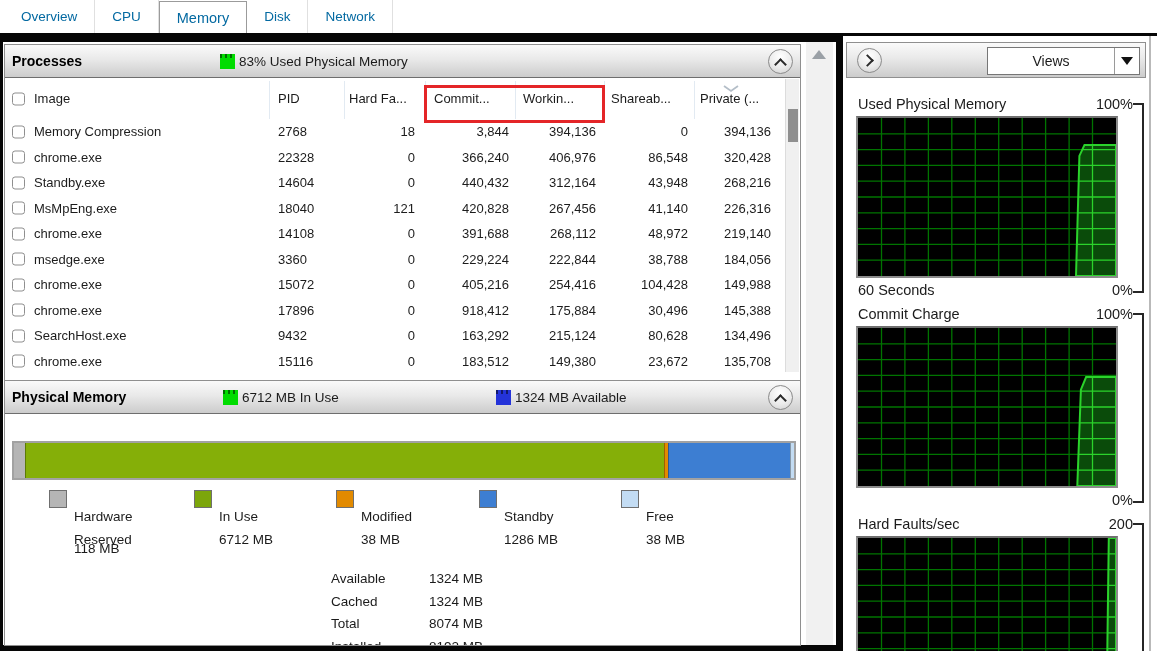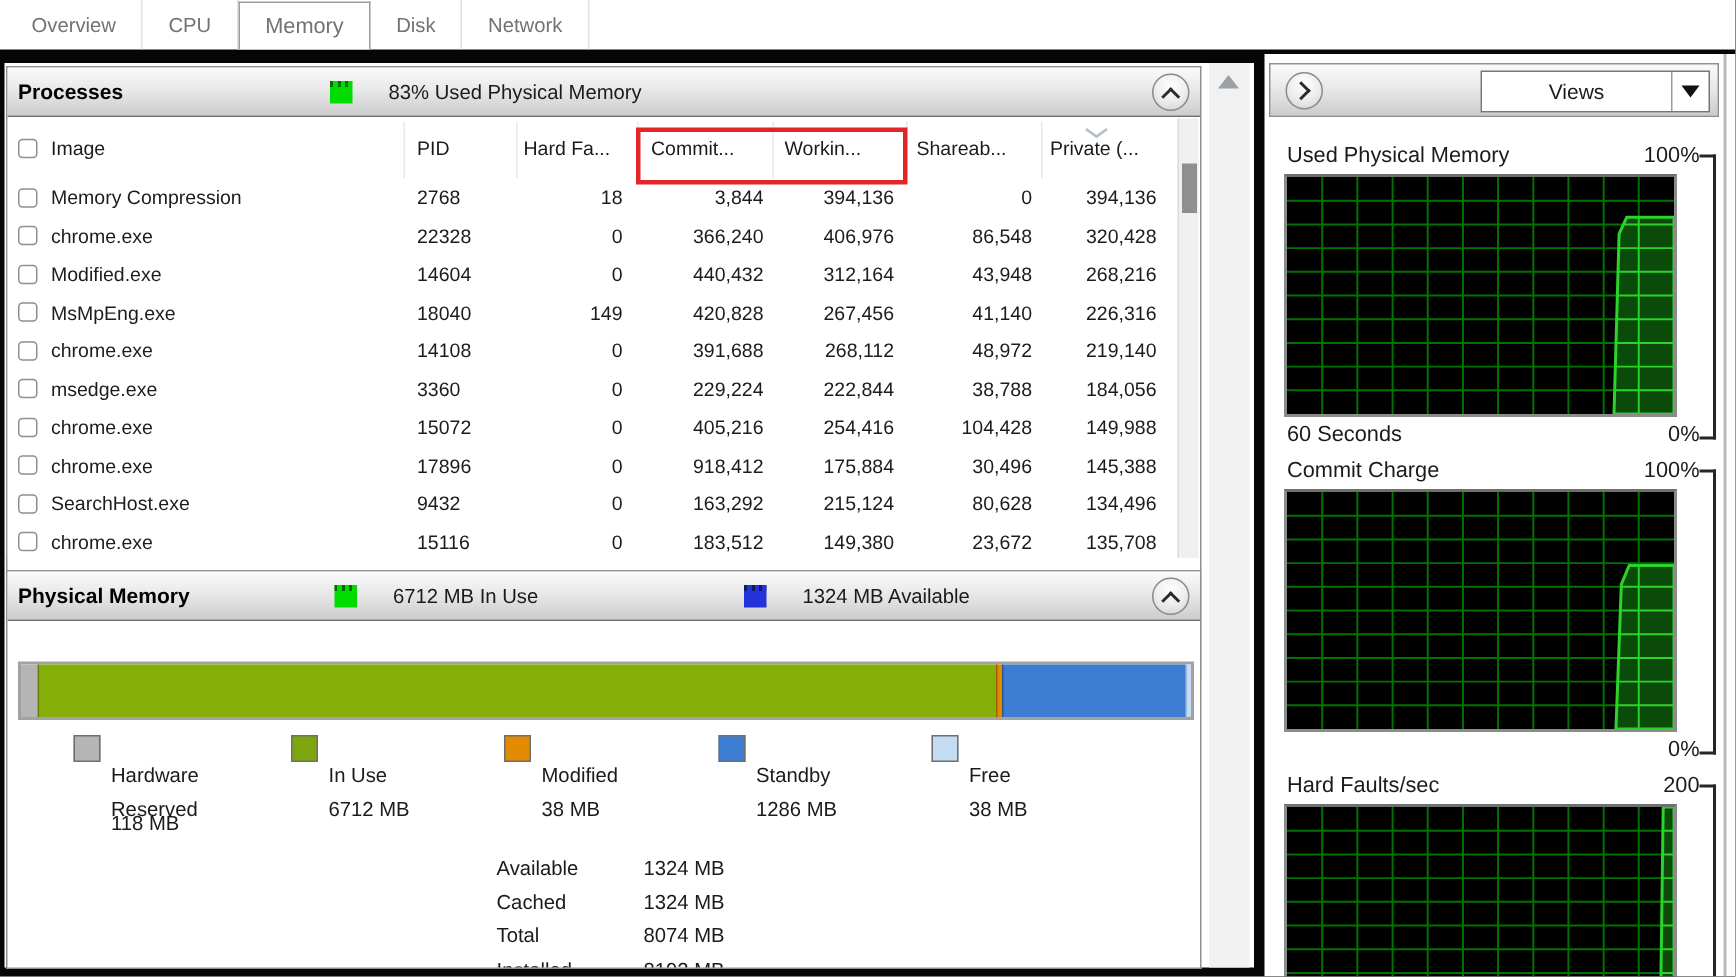--- a/index.html
+++ b/index.html
@@ -3,37 +3,37 @@
 <meta charset="utf-8">
 <style>
   * { box-sizing: border-box; margin: 0; padding: 0; }
   body { background: #444; font-family: "Liberation Sans", sans-serif; }
   #app { position: relative; width: 1157px; height: 651px; background: #060606; overflow: hidden;
          font-family: "Liberation Sans", sans-serif; color: #1b1b1b; }
 
   
   .tabbar { position: absolute; left: 0; top: 0; width: 1157px; height: 33px; background: #fff;
             display: flex; align-items: stretch; padding-left: 4px; }
-  .tab { display: flex; align-items: center; padding: 0 17px; font-size: 13.5px; color: #737373;
+  .tab { display: flex; align-items: center; padding: 0 17px; font-size: 13.5px; color: #0369a1;
          border-right: 1px solid #e0e0e0; cursor: default; }
   .tab.active { border: 1px solid #9b9b9b; border-bottom: none; background: #fff; font-size: 14.5px;
                 margin-top: 1px; z-index: 2; }
 
   .left-white { position: absolute; left: 3px; top: 42px; width: 833px; height: 603px; background: #fff; }
 
   
   .panel { position: absolute; background: #fff; border: 1px solid #8f8f8f; overflow: hidden; }
   #processes-panel { left: 1px; top: 2px; width: 797px; height: 409px; }
   #physmem-panel   { left: 1px; top: 338px; width: 797px; height: 266px; }
 
   .panel-header { position: relative; height: 33px;
       background: linear-gradient(#fafafa, #e9e9e9 45%, #cccccc);
       border-bottom: 1px solid #6e6e6e; display: flex; align-items: center; }
   .panel-title { font-weight: bold; font-size: 14px; color: #000; padding-left: 7px; }
-  .hdr-status { position: absolute; display: flex; align-items: center; gap: 24px; font-size: 13.5px; color: #1b1b1b; }
+  .hdr-status { position: absolute; display: flex; align-items: center; gap: 4px; font-size: 13.5px; color: #1b1b1b; }
 
   .mini { width: 15px; height: 15px; display: inline-block; position: relative; flex: none; }
   .mini::after { content: ""; position: absolute; left: 0; right: 0; top: 0; height: 4px;
       background: repeating-linear-gradient(90deg, rgba(0,0,0,.5) 0 2px, transparent 2px 5px); }
   .mini.green { background: #00dc00; }
   .mini.blue  { background: #2433d9; }
 
   .circle-btn { position: absolute; right: 7px; top: 4px; width: 25px; height: 25px; border-radius: 50%;
       border: 1px solid #8a8a8a; background: radial-gradient(circle at 50% 30%, #ffffff, #ececec 55%, #cfcfcf);
       cursor: pointer; }
@@ -187,33 +187,33 @@
             <span class="cell c-img">chrome.exe</span>
             <span class="cell c-pid">22328</span>
             <span class="cell c-hf">0</span>
             <span class="cell c-commit">366,240</span>
             <span class="cell c-working">406,976</span>
             <span class="cell c-share">86,548</span>
             <span class="cell c-priv">320,428</span>
           </div>
           <div class="prow" style="top: 51px;">
             <span class="cb"></span>
-            <span class="cell c-img">Modified.exe</span>
+            <span class="cell c-img">Standby.exe</span>
             <span class="cell c-pid">14604</span>
             <span class="cell c-hf">0</span>
             <span class="cell c-commit">440,432</span>
             <span class="cell c-working">312,164</span>
             <span class="cell c-share">43,948</span>
             <span class="cell c-priv">268,216</span>
           </div>
           <div class="prow" style="top: 76.5px;">
             <span class="cb"></span>
             <span class="cell c-img">MsMpEng.exe</span>
             <span class="cell c-pid">18040</span>
-            <span class="cell c-hf">149</span>
+            <span class="cell c-hf">121</span>
             <span class="cell c-commit">420,828</span>
             <span class="cell c-working">267,456</span>
             <span class="cell c-share">41,140</span>
             <span class="cell c-priv">226,316</span>
           </div>
           <div class="prow" style="top: 102px;">
             <span class="cb"></span>
             <span class="cell c-img">chrome.exe</span>
             <span class="cell c-pid">14108</span>
             <span class="cell c-hf">0</span>

